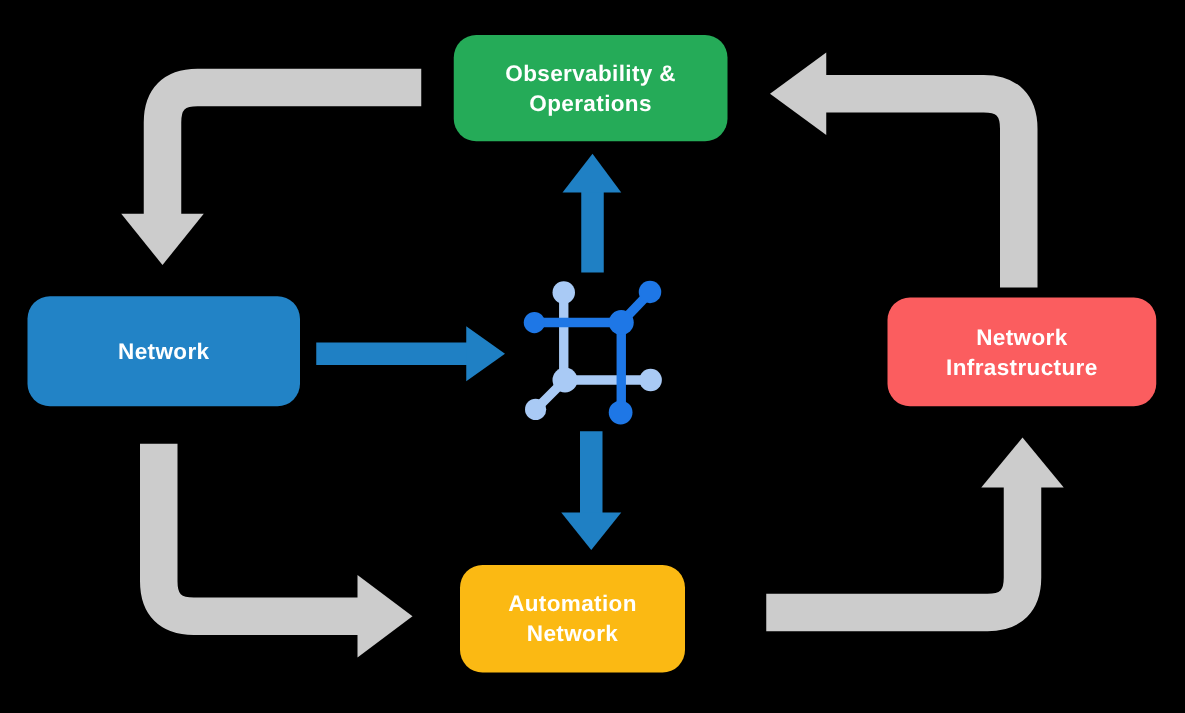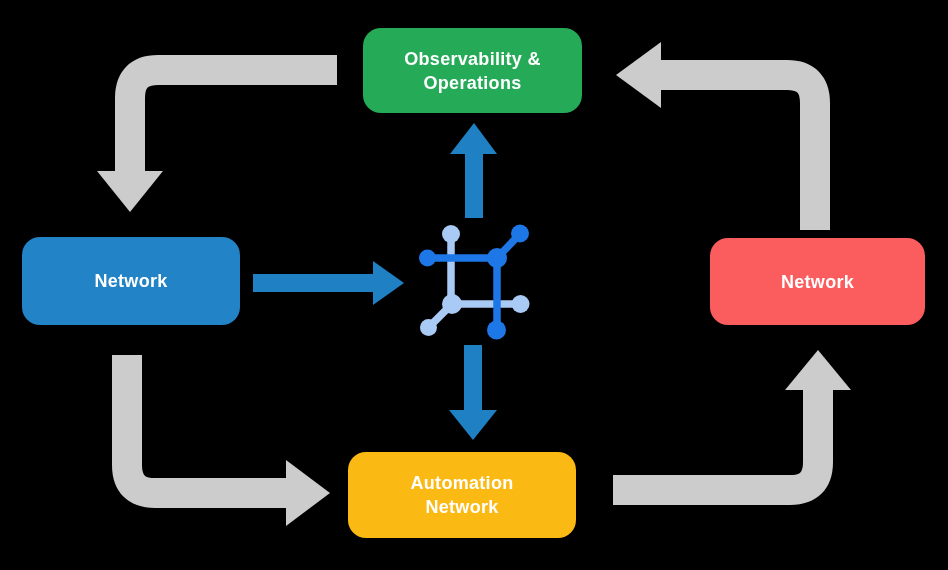--- a/index.html
+++ b/index.html
@@ -11,21 +11,21 @@
   .node{
     position:absolute;border-radius:18px;
     display:flex;flex-direction:column;align-items:center;justify-content:center;
     color:#fff;font-size:18px;font-weight:700;letter-spacing:.3px;line-height:24px;
     text-align:center;
   }
   .node .line{display:block;}
   #node-observability{left:363px;top:28px;width:219px;height:85px;}
   #node-operations{left:22px;top:237px;width:218px;height:88px;}
   #node-infrastructure{left:710px;top:238px;width:215px;height:87px;}
-  #node-automation{left:348px;top:452px;width:228px;height:86px;}
+  #node-automation{left:368px;top:452px;width:180px;height:86px;}
 </style>
 </head>
 <body>
 
 <div id="stage">
 
   <svg id="arrow-layer" width="948" height="570" viewBox="0 0 948 570">
 
     <g style="color: rgb(204, 204, 204);">
       <path d="M 337 70 L 158 70 Q 130 70 130 98 L 130 173" fill="none" stroke="currentColor" stroke-width="30"></path>
@@ -88,20 +88,21 @@
     <span class="line">Observability &amp;</span>
     <span class="line">Operations</span>
   </div>
 
   <div class="node" id="node-operations" style="background-color: rgb(34, 131, 198);">
     <span class="line">Network</span>
   </div>
 
   <div class="node" id="node-infrastructure" style="background-color: rgb(251, 93, 95);">
     <span class="line">Network</span>
+    <span class="line">Infrastructure</span>
   </div>
 
   <div class="node" id="node-automation" style="background-color: rgb(251, 185, 19);">
     <span class="line">Automation</span>
     <span class="line">Network</span>
   </div>
 
 </div>
 
 </body></html>

